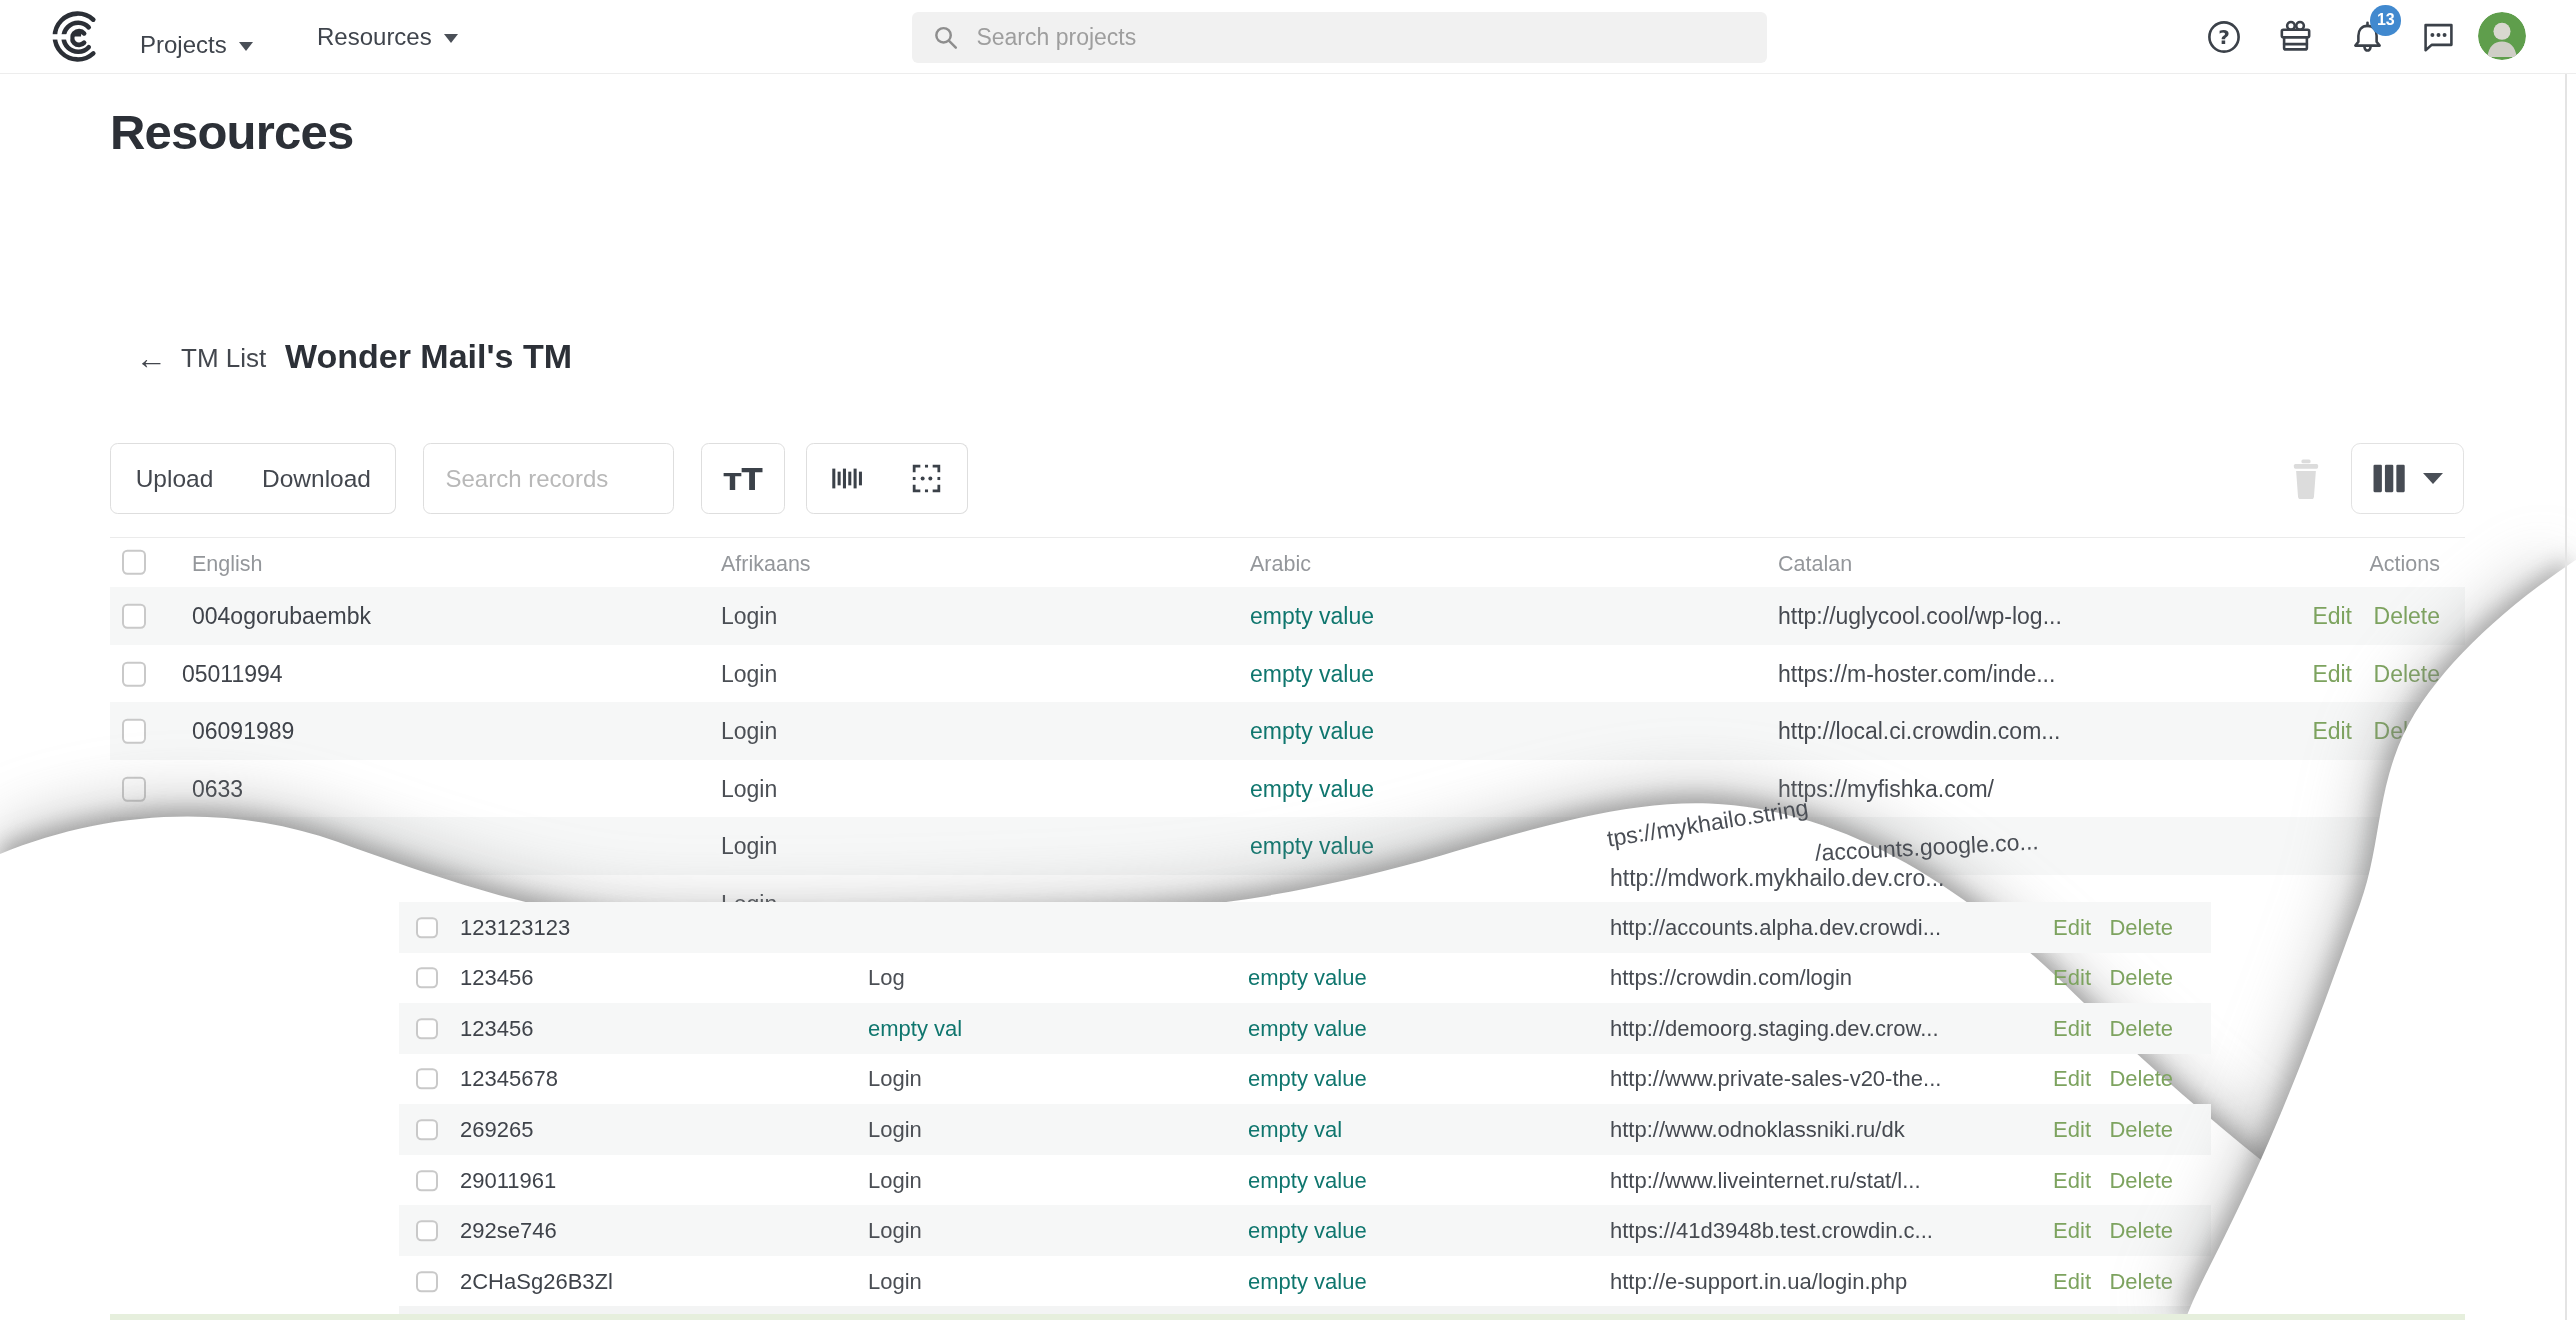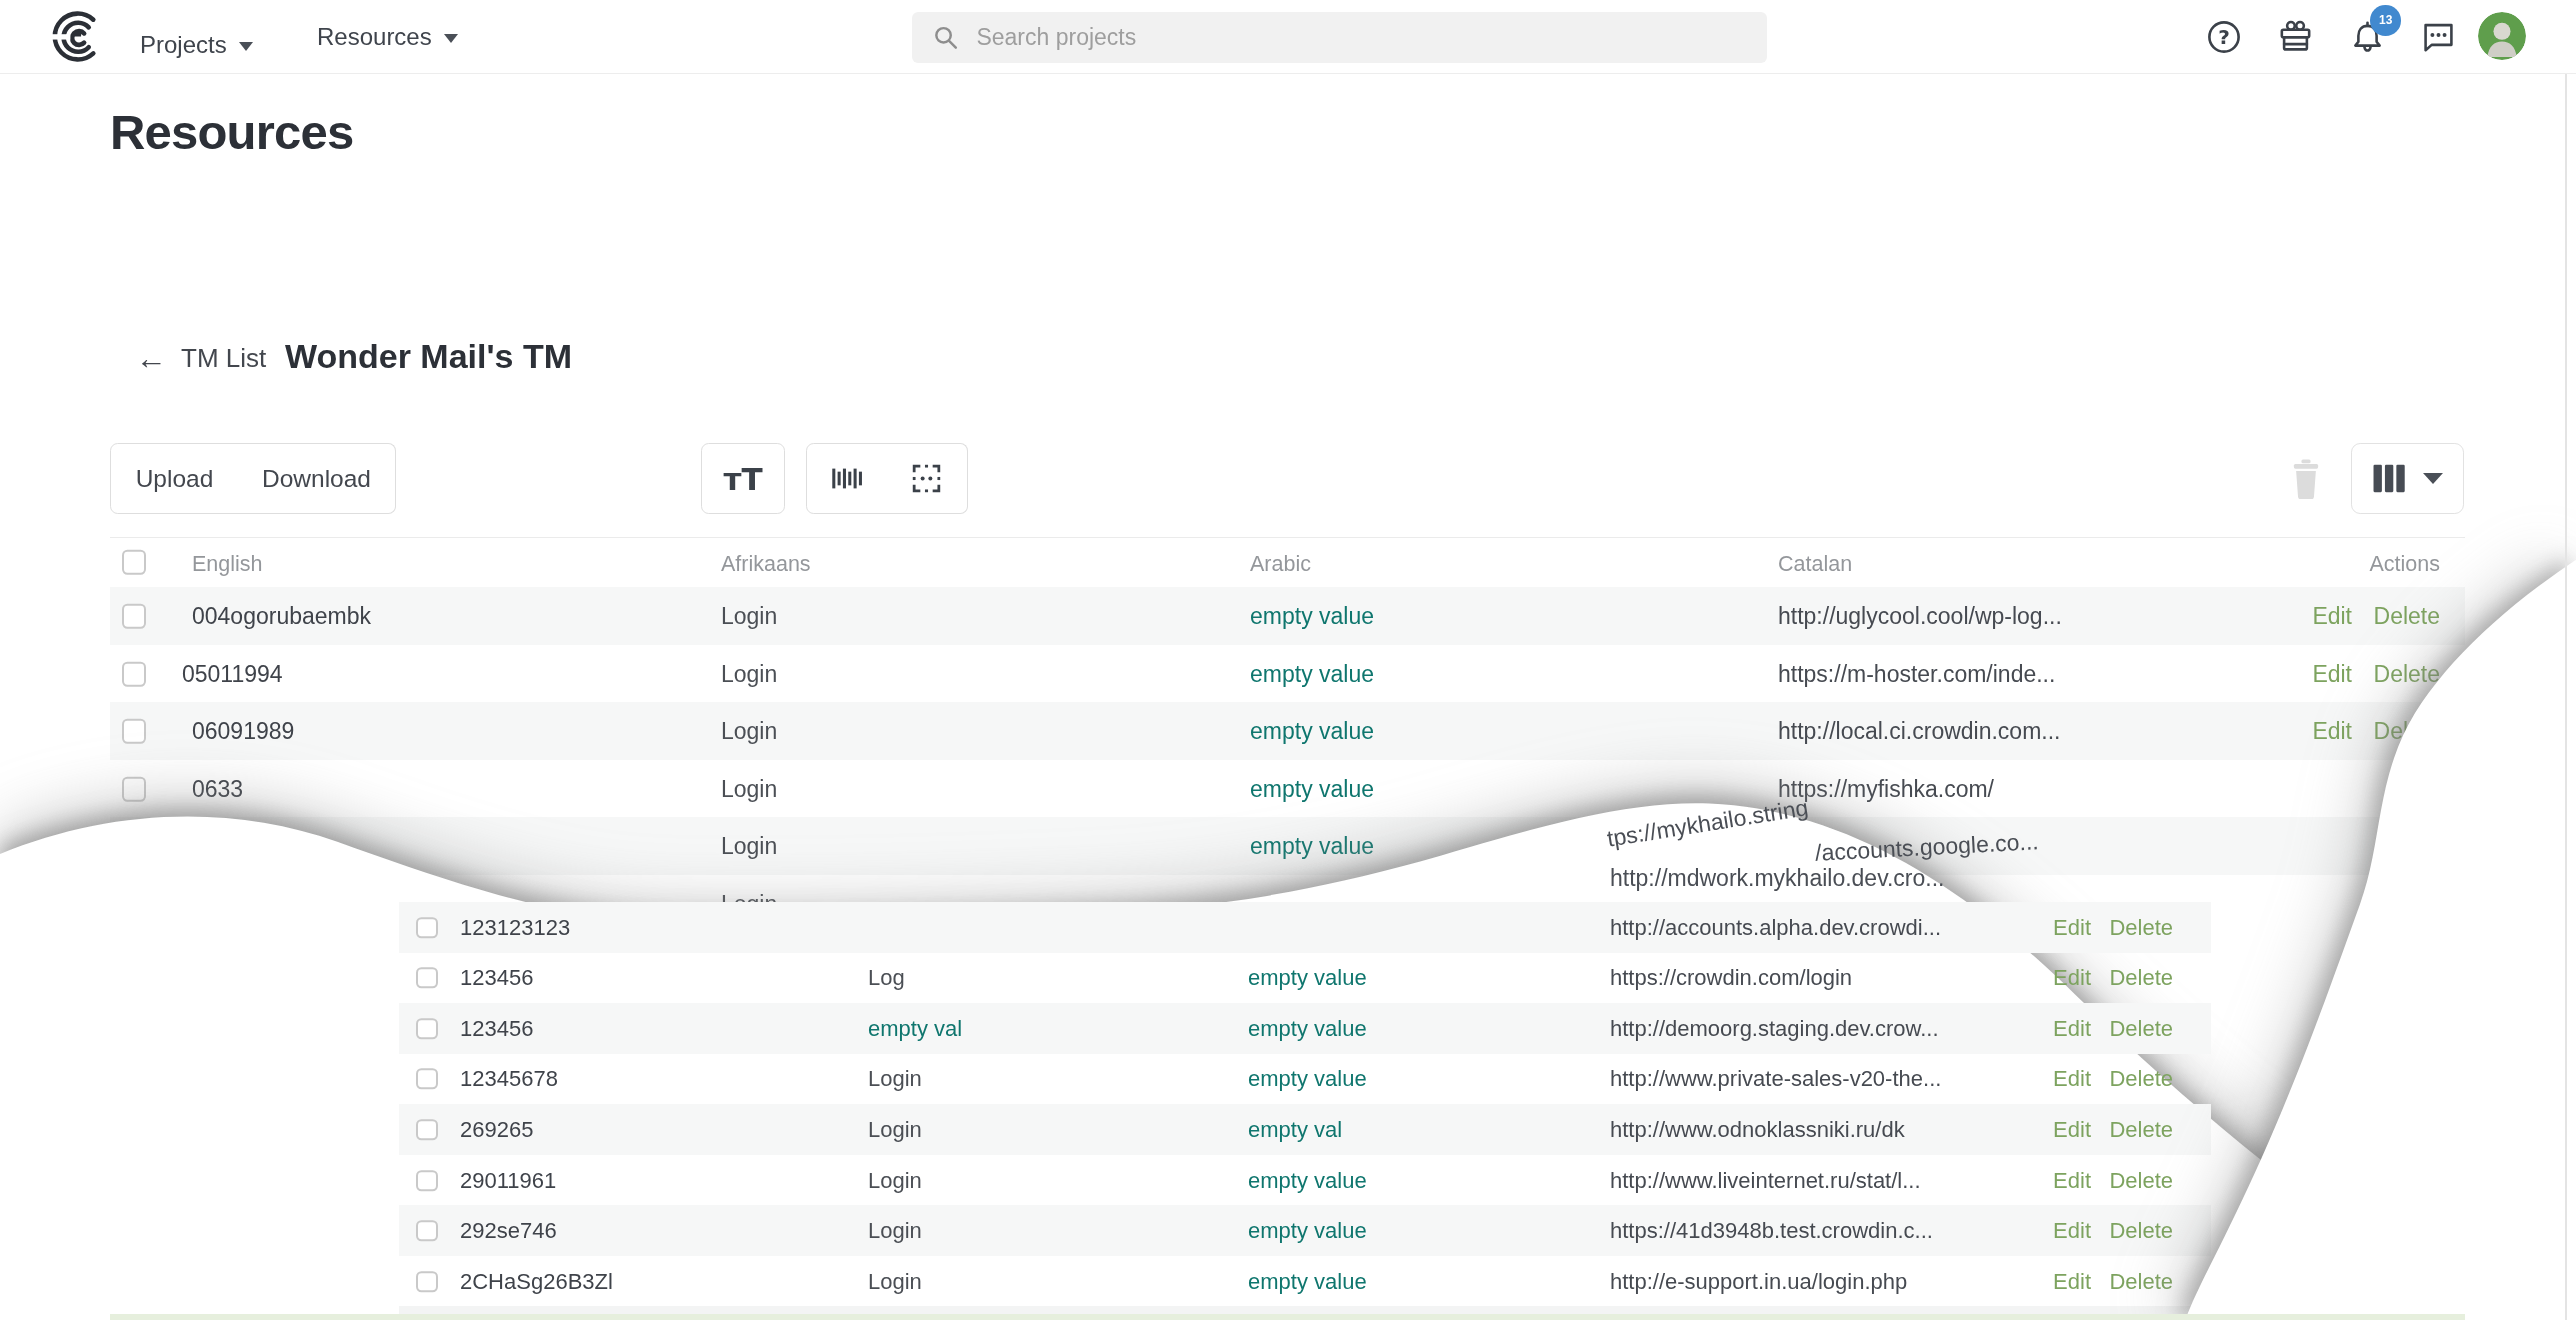--- a/index.html
+++ b/index.html
@@ -16,21 +16,21 @@
   .nav-menu .caret { width:0; height:0; border-left:7.7px solid transparent; border-right:7.7px solid transparent;
     border-top:9.2px solid #4a4f57; margin-top:3.1px; }
   .nav-search { position:absolute; left:912px; top:11.5px; width:855px; height:51px; background:#f1f1f1;
     border:none; border-radius:6.1px; display:flex; align-items:center; padding:0 20px; gap:17px; }
   .nav-search input { border:none; outline:none; background:transparent; font-size:23px; color:#444;
     font-family:inherit; width:100%; }
   .nav-search input::placeholder { color:#9e9e9e; }
   .nav-icon { position:absolute; top:15.3px; width:43px; height:43px; display:flex; align-items:center;
     justify-content:center; cursor:pointer; }
   .badge { position:absolute; right:-12.3px; top:-10.7px; min-width:31px; height:31px; border-radius:15.3px;
-    background:#4189cf; color:#fff; font-size:12px; font-weight:bold; display:flex; align-items:center;
+    background:#4189cf; color:#fff; font-size:16px; font-weight:bold; display:flex; align-items:center;
     justify-content:center; padding:0 4.6px; }
   .avatar { position:absolute; left:2478px; top:12.3px; width:48px; height:48px; border-radius:50%; overflow:hidden; }
 
   
   .page-title { position:absolute; left:110px; top:104px; font-size:49px; font-weight:700;
     color:#2c3037; letter-spacing:-0.8px; }
 
   .tabs { position:absolute; left:110px; top:232px; width:2355px; height:67px;
     border-bottom:1.5px solid #e5e5e5; display:flex; gap:35px; align-items:flex-end; }
   .tab { position:relative; font-size:26px; color:#8f9398; padding-bottom:21.5px; cursor:pointer; white-space:nowrap; }
@@ -173,20 +173,21 @@
 
   <div class="backlink">
     <span class="arrow">←</span>
     <span>TM List</span>
   </div>
   <div class="tm-title">Wonder Mail's TM</div>
 
   <div class="btn btn-group-left" style="left:110px; width:129px;">Upload</div>
   <div class="btn btn-group-right" style="left:238px; width:158px;">Download</div>
 
+  <input class="tool-input" type="text" placeholder="Search records" style="">
 
   <div class="icon-btn" style="left:701px; width:84px;">
     <span class="tt-glyph">тT</span>
   </div>
 
   <div class="icon-btn" style="left:806px; width:82px; border-radius:7.7px 0 0 7.7px;">
     <svg width="35" height="31" viewBox="0 0 46 40">
       <g fill="#3b4149">
         <rect x="3" y="7" width="4" height="26"></rect>
         <rect x="10" y="11" width="4" height="18"></rect>

